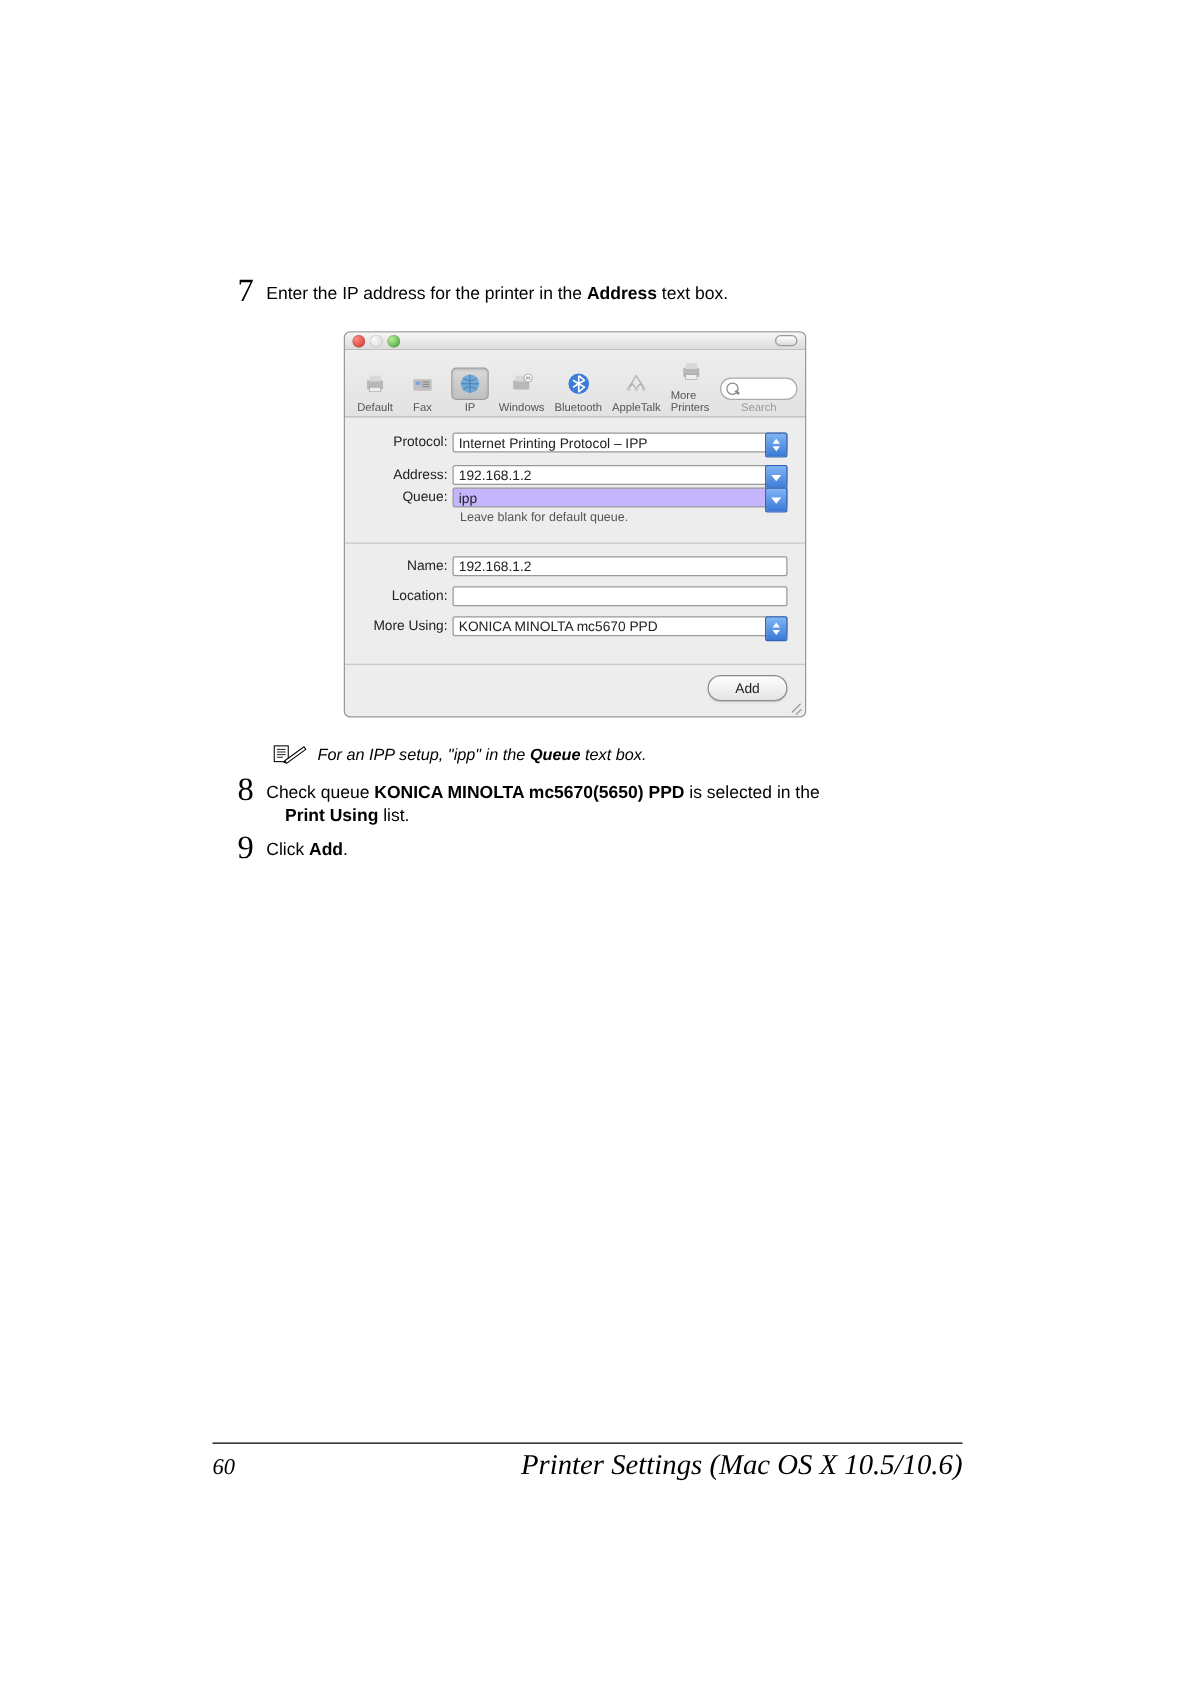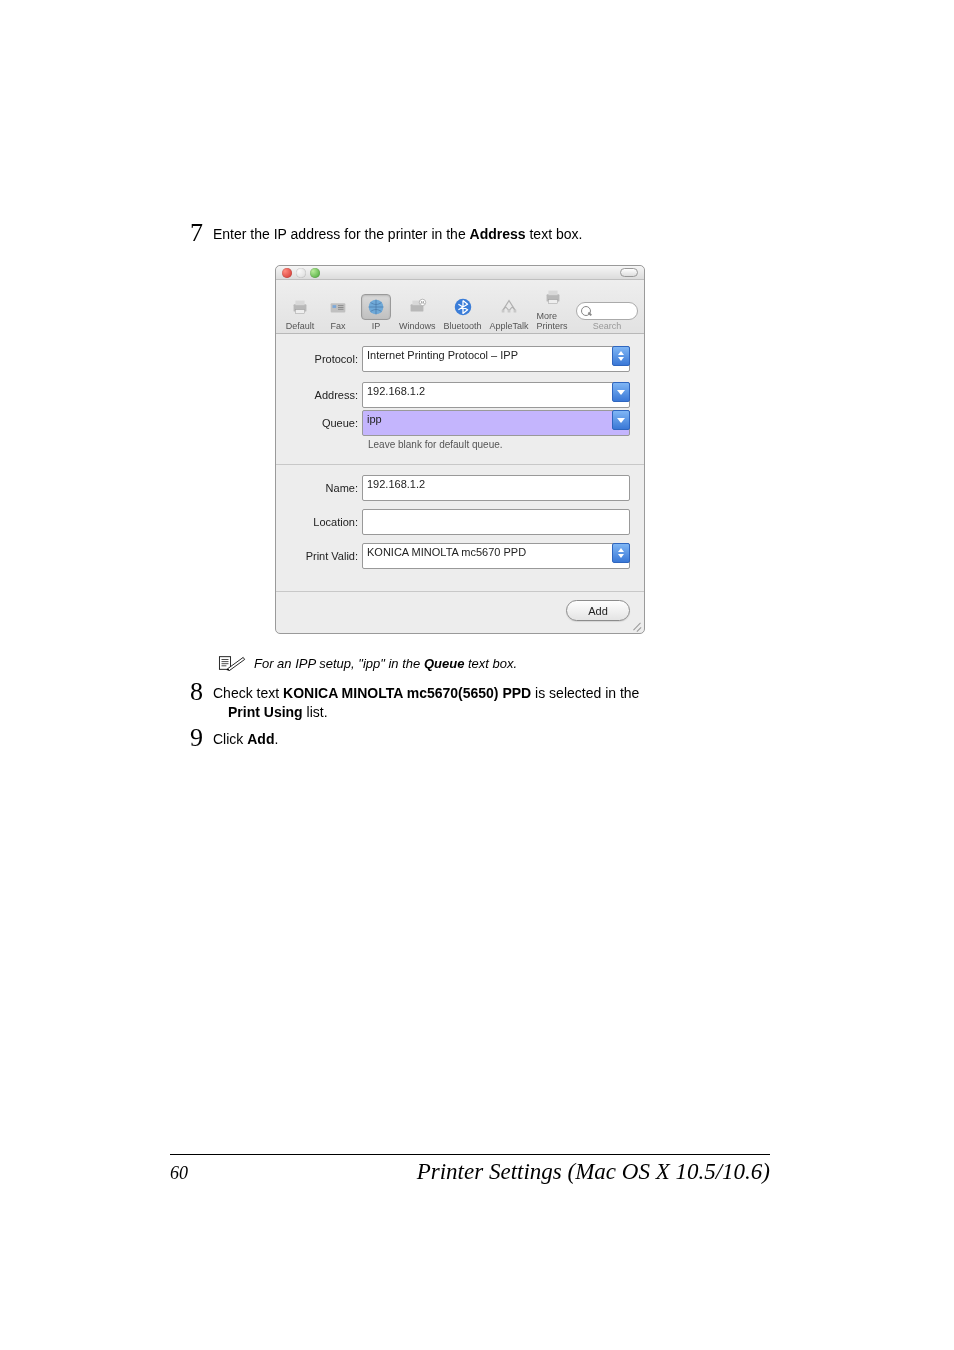--- a/index.html
+++ b/index.html
@@ -89,21 +89,21 @@
   .searchbox::after {
     content: ""; position: absolute; left: 12px; top: 11px; width: 4px; height: 1.5px; background: #888; transform: rotate(45deg);
   }
   .searchlabel { font-size: 9px; color: #999; text-align: center; margin-top: 1px; }
 
   .form { padding: 12px 14px 6px 14px; }
   .row { display: flex; align-items: center; margin-bottom: 2px; }
   .lbl { width: 72px; text-align: right; padding-right: 4px; font-size: 11px; color: #222; }
   .ctl { flex: 1; position: relative; }
   .select, .textbox, .combo {
-    width: 100%; height: 26px; border: 1px solid #999; background: #fff;
+    width: 100%; height: 16px; border: 1px solid #999; background: #fff;
     padding: 2px 4px; font-size: 11px; color: #222; border-radius: 2px;
   }
   .select { padding-right: 22px; box-shadow: inset 0 1px 0 #fff; }
   .bluecap {
     position: absolute; right: 0; top: 0; width: 18px; height: 20px;
     background: linear-gradient(#7fb6f5,#3a78d6); border: 1px solid #2f66bf;
     border-radius: 2px; display: flex; flex-direction: column; align-items: center; justify-content: center;
   }
   .bluecap.updown::before { content:""; border-left:3px solid transparent; border-right:3px solid transparent; border-bottom:4px solid #fff; margin-bottom:2px; }
   .bluecap.updown::after  { content:""; border-left:3px solid transparent; border-right:3px solid transparent; border-top:4px solid #fff; }
@@ -288,21 +288,21 @@
       </div>
       <div style="height:6px;"></div>
       <div class="row">
         <div class="lbl">Location:</div>
         <div class="ctl">
             <div class="textbox"><span></span></div>
           </div>
       </div>
       <div style="height:6px;"></div>
       <div class="row">
-        <div class="lbl">Print Valid:</div>
+        <div class="lbl">More Using:</div>
         <div class="ctl">
           <div class="select"><span>KONICA MINOLTA mc5670 PPD</span></div>
           <div class="bluecap updown"></div>
         </div>
       </div>
       <div style="height:14px;"></div>
     </div>
 
     <div style="border-top:1px solid #c8c8c8;"></div>
     <div class="buttonbar">
@@ -324,21 +324,21 @@
       <path d="M12 22 L16 23 L14 20 Z" fill="#000"></path>
     </svg>
     <span class="note-text">
       <span>For an IPP setup, "ipp" in the </span><span class="bold">Queue</span><span> text box.</span>
     </span>
   </div>
 
   <div class="step7-line step89" style="margin-top:4px;">
     <span class="step-num">8</span>
     <span class="step-text">
-      <span>Check text </span><span class="bold">KONICA MINOLTA mc5670(5650) PPD</span><span> is selected in the </span>
+      <span>Check queue </span><span class="bold">KONICA MINOLTA mc5670(5650) PPD</span><span> is selected in the </span>
     </span>
   </div>
   <div class="indent-text">
     <span class="bold">Print Using</span><span> list.</span>
   </div>
 
   <div class="step7-line step89" style="margin-top:2px;">
     <span class="step-num">9</span>
     <span class="step-text">
       <span>Click </span><span class="bold">Add</span><span>.</span>

